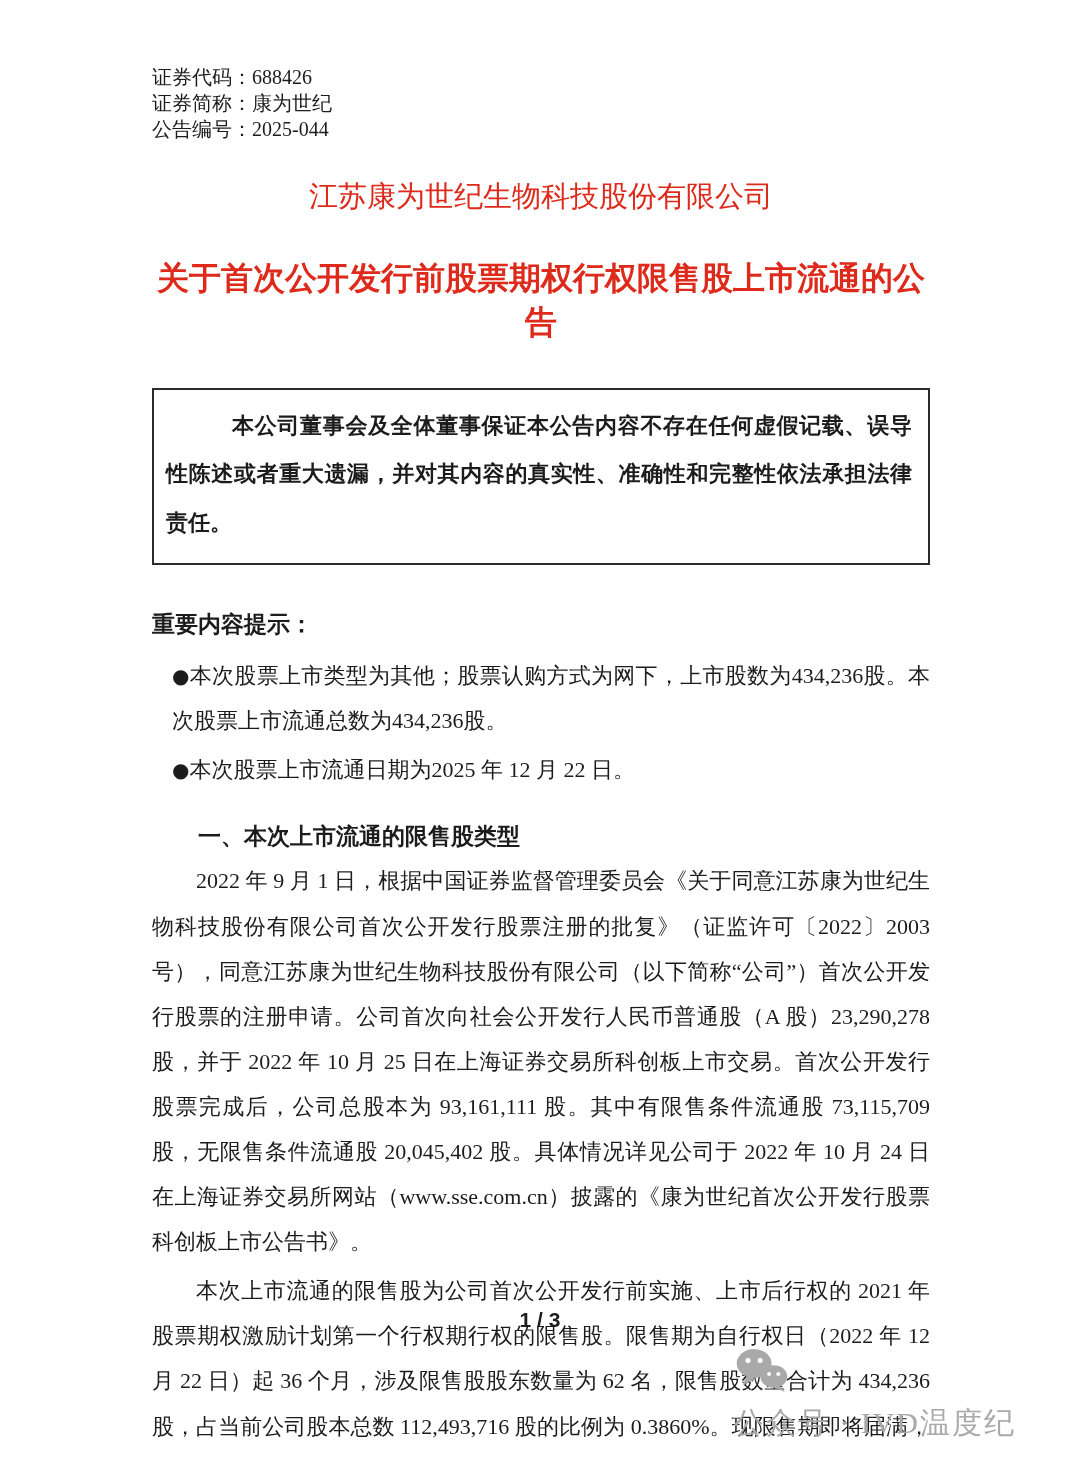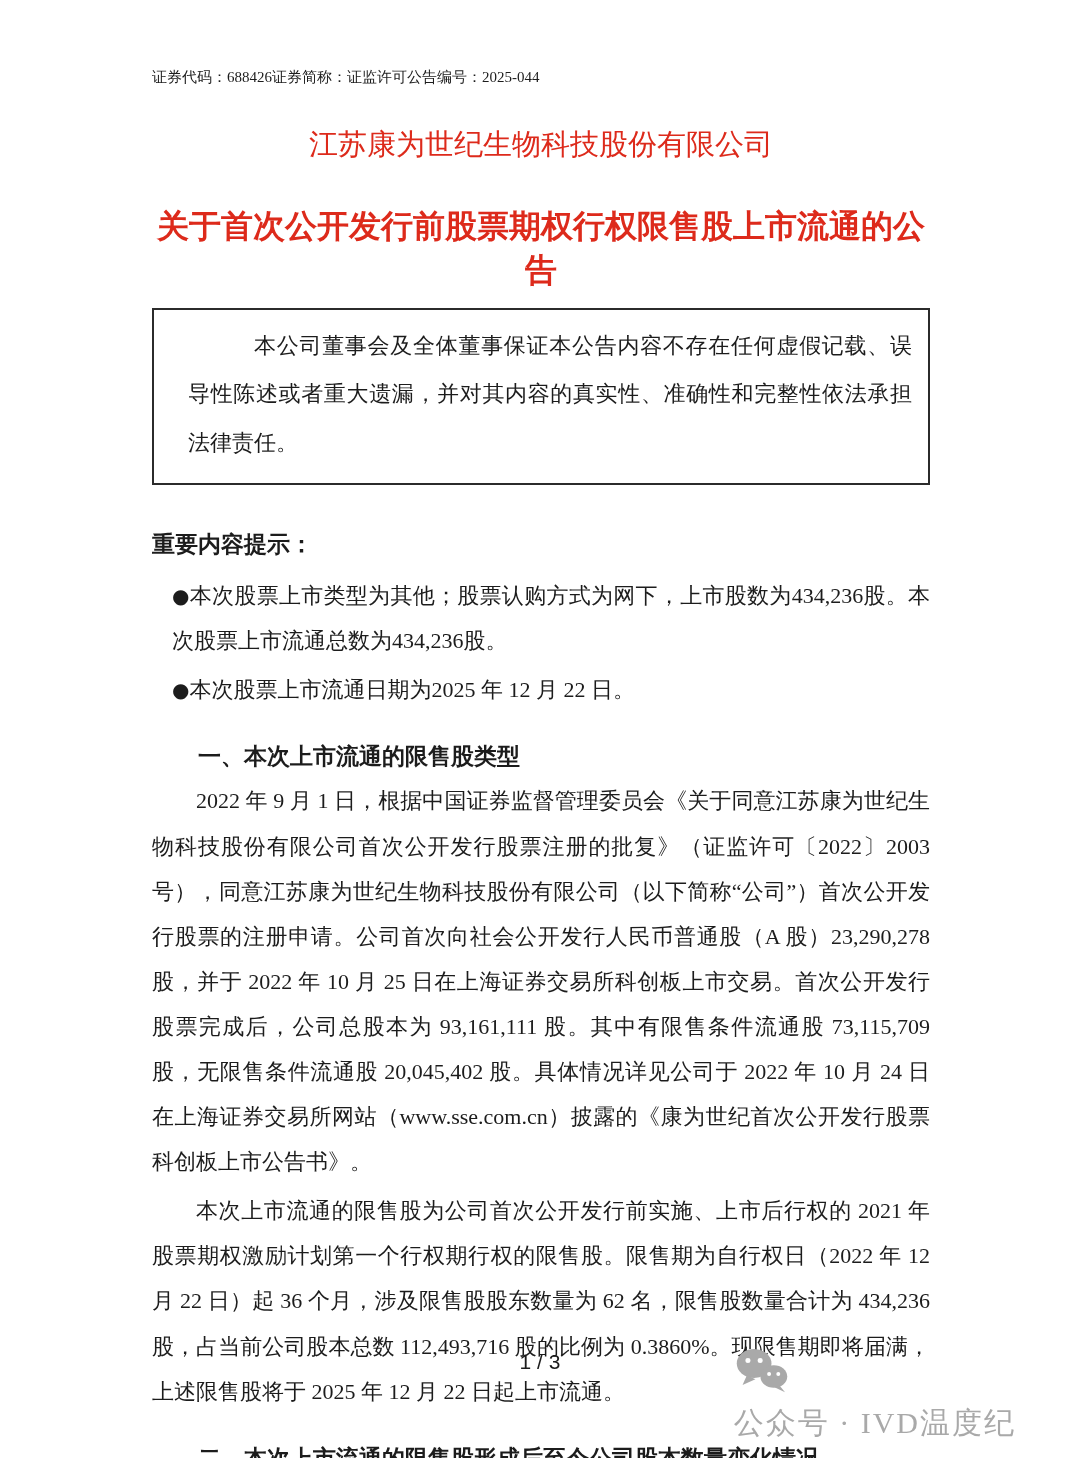--- a/index.html
+++ b/index.html
@@ -20,46 +20,48 @@
     color:var(--body-text);
     font-size:22px;
   }
   .content{
     width:778px;
     margin-left:152px;
     padding-top:64px;
   }
   .doc-header{
     display:flex;
-    justify-content:flex-start;
-    font-size:15px;
+    justify-content:center;
+    font-size:20px;
     line-height:26px;
+    flex-direction:column;
   }
   .title-company{
     margin-top:34px;
     text-align:center;
     font-family:"Liberation Sans","DejaVu Sans",sans-serif;
     font-weight:400;
     font-size:29px;
     line-height:40px;
     color:var(--title-red);
   }
   .title-announcement{
     margin-top:40px;
     text-align:center;
     font-family:"Liberation Sans","DejaVu Sans",sans-serif;
     font-weight:700;
     font-size:32px;
     line-height:44px;
     color:var(--title-red);
   }
   .statement-box{
-    margin-top:16px;
+    margin-top:44px;
     border:2px solid #2b2b2b;
-    padding:12px 16px 16px 34px;
+    padding:12px 16px 16px 12px;
+    font-weight:bold;
   }
   .statement-box p{
     text-indent:3em;
     line-height:2.2;
     text-align:justify;
   }
   .notice-heading{
     margin-top:44px;
     font-family:"Liberation Sans","DejaVu Sans",sans-serif;
     font-weight:700;
@@ -84,25 +86,25 @@
   }
   .body-para{
     margin-top:4px;
     text-indent:2em;
     text-align:justify;
     line-height:2.05;
   }
   .page-footer{
     position:absolute;
     left:0;
-    top:1350px;
+    top:1308px;
     width:100%;
     text-align:center;
     font-family:"Liberation Sans","DejaVu Sans",sans-serif;
-    font-weight:400;
+    font-weight:700;
     font-size:21px;
   }
   .watermark{
     position:absolute;
     right:64px;
     bottom:14px;
     display:flex;
     align-items:flex-start;
     gap:10px;
     color:var(--watermark-gray);
@@ -114,21 +116,21 @@
   .watermark svg{display:block;}
 </style>
 </head>
 <body>
 
 <div class="page">
   <div class="content">
 
     <div class="doc-header">
       <span>证券代码：688426</span>
-      <span>证券简称：证监许可</span>
+      <span>证券简称：康为世纪</span>
       <span>公告编号：2025-044</span>
     </div>
 
     <h1 class="title-company">江苏康为世纪生物科技股份有限公司</h1>
 
     <h2 class="title-announcement">关于首次公开发行前股票期权行权限售股上市流通的公告</h2>
 
     <div class="statement-box">
       <p>本公司董事会及全体董事保证本公告内容不存在任何虚假记载、误导性陈述或者重大遗漏，并对其内容的真实性、准确性和完整性依法承担法律责任。</p>
     </div>

